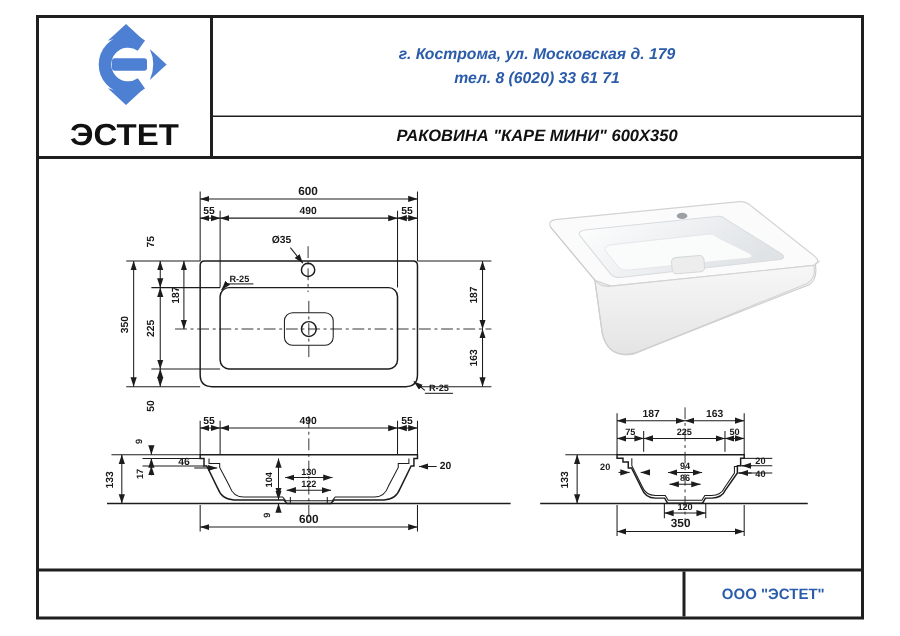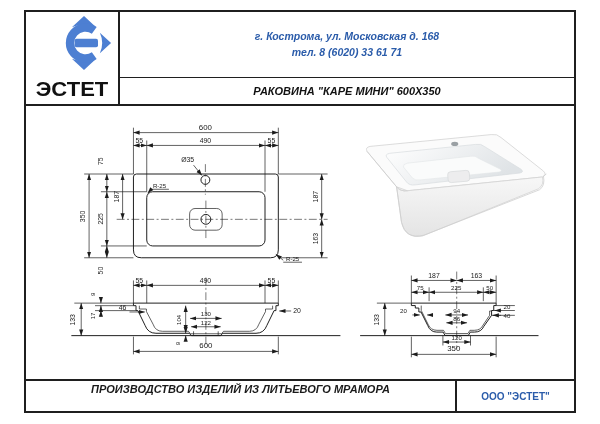--- a/index.html
+++ b/index.html
@@ -1,32 +1,32 @@
 <!DOCTYPE html>
 <html><head>
 <meta charset="utf-8">
 <style>
   html,body{margin:0;padding:0;background:#fff;}
   .page{position:relative;width:600px;height:424px;background:#fff;overflow:hidden;
         font-family:"Liberation Sans",sans-serif;color:#1a1a1a;}
   .sheet{position:absolute;left:24px;top:10px;width:552px;height:403px;
          border:2px solid #1f1f1f;box-sizing:border-box;display:flex;flex-direction:column;background:#fff;}
   .header{height:92px;display:flex;border-bottom:2px solid #1f1f1f;flex-shrink:0;}
-  .logo-cell{width:94px;border-right:2px solid #1f1f1f;position:relative;box-sizing:border-box;}
+  .logo-cell{width:116px;border-right:2px solid #1f1f1f;position:relative;box-sizing:border-box;}
   .logo-icon{position:absolute;left:30px;top:3px;}
   .logo-word{position:absolute;left:0;right:0;bottom:1px;text-align:center;
              font-weight:800;font-size:22px;letter-spacing:0px;color:#111;
              text-transform:uppercase;transform:scaleY(.92);}
   .header-right{flex:1;display:flex;flex-direction:column;}
   .address{flex:1;border-bottom:1.5px solid #1f1f1f;display:flex;flex-direction:column;
            align-items:center;justify-content:center;color:#2b5caa;
            font-style:italic;font-weight:700;font-size:10.5px;line-height:1.45;}
   .title-row{height:26px;display:flex;align-items:center;justify-content:center;
              font-style:italic;font-weight:700;font-size:11px;color:#111;}
-  .main{flex:1;position:relative;}
+  .main{flex:1;position:relative;font-weight:bold;}
   .drawing{position:absolute;left:0;top:0;width:100%;height:100%;}
   .footer{height:30px;border-top:2px solid #1f1f1f;display:flex;flex-shrink:0;}
   .footer-left{flex:1;border-right:2px solid #1f1f1f;text-align:center;padding-top:2px;box-sizing:border-box;}
   .footer-line1{font-style:italic;font-weight:700;font-size:11px;}
   .footer-line2{font-size:8px;margin-top:0px;}
   .footer-right{width:117px;display:flex;align-items:center;justify-content:center;
                 color:#2b5caa;font-weight:800;font-size:10px;}
   
   .ln{stroke:#1c1c1c;stroke-width:1;fill:none;}
   .tn{stroke:#1c1c1c;stroke-width:.7;fill:none;}
@@ -51,21 +51,21 @@
             <path d="M30,59 L17,47 Q30,52 43,47 Z"></path>
             <path d="M59,30 L47,19 Q52,30 47,41 Z"></path>
           </g>
           <path d="M41,16.5 A16.5,16.5 0 1 0 41,43.5" fill="none" stroke="#4d7fd2" stroke-width="9"></path>
           <rect x="20" y="25.5" width="25" height="9" rx="2" fill="#4d7fd2"></rect>
         </svg>
         <div class="logo-word">эстет</div>
       </div>
       <div class="header-right">
         <div class="address">
-          <div>г. Кострома, ул. Московская д. 168</div>
+          <div>г. Кострома, ул. Московская д. 179</div>
           <div>тел. 8 (6020) 33 61 71</div>
         </div>
         <div class="title-row">РАКОВИНА "КАРЕ МИНИ" 600X350</div>
       </div>
     </div>
 
     <div class="main">
       <svg class="drawing" viewBox="0 0 548 277">
         <defs>
           <marker id="ar" markerUnits="userSpaceOnUse" markerWidth="7" markerHeight="6" refX="6.3" refY="3" orient="auto-start-reverse">
@@ -258,21 +258,20 @@
           <text class="t6" x="484" y="206">20</text>
           <text class="t6" x="484" y="215">40</text>
           <text class="t6" x="433" y="237.5">120</text>
           <text class="t8" x="430" y="249">350</text>
         </g>
       </svg>
     </div>
 
     <div class="footer">
       <div class="footer-left">
-        <div class="footer-line1">ПРОИЗВОДСТВО ИЗДЕЛИЙ ИЗ ЛИТЬЕВОГО МРАМОРА</div>
       </div>
       <div class="footer-right">
         <span>ООО "ЭСТЕТ"</span>
       </div>
     </div>
 
   </div>
 </div>
 
 </body></html>

